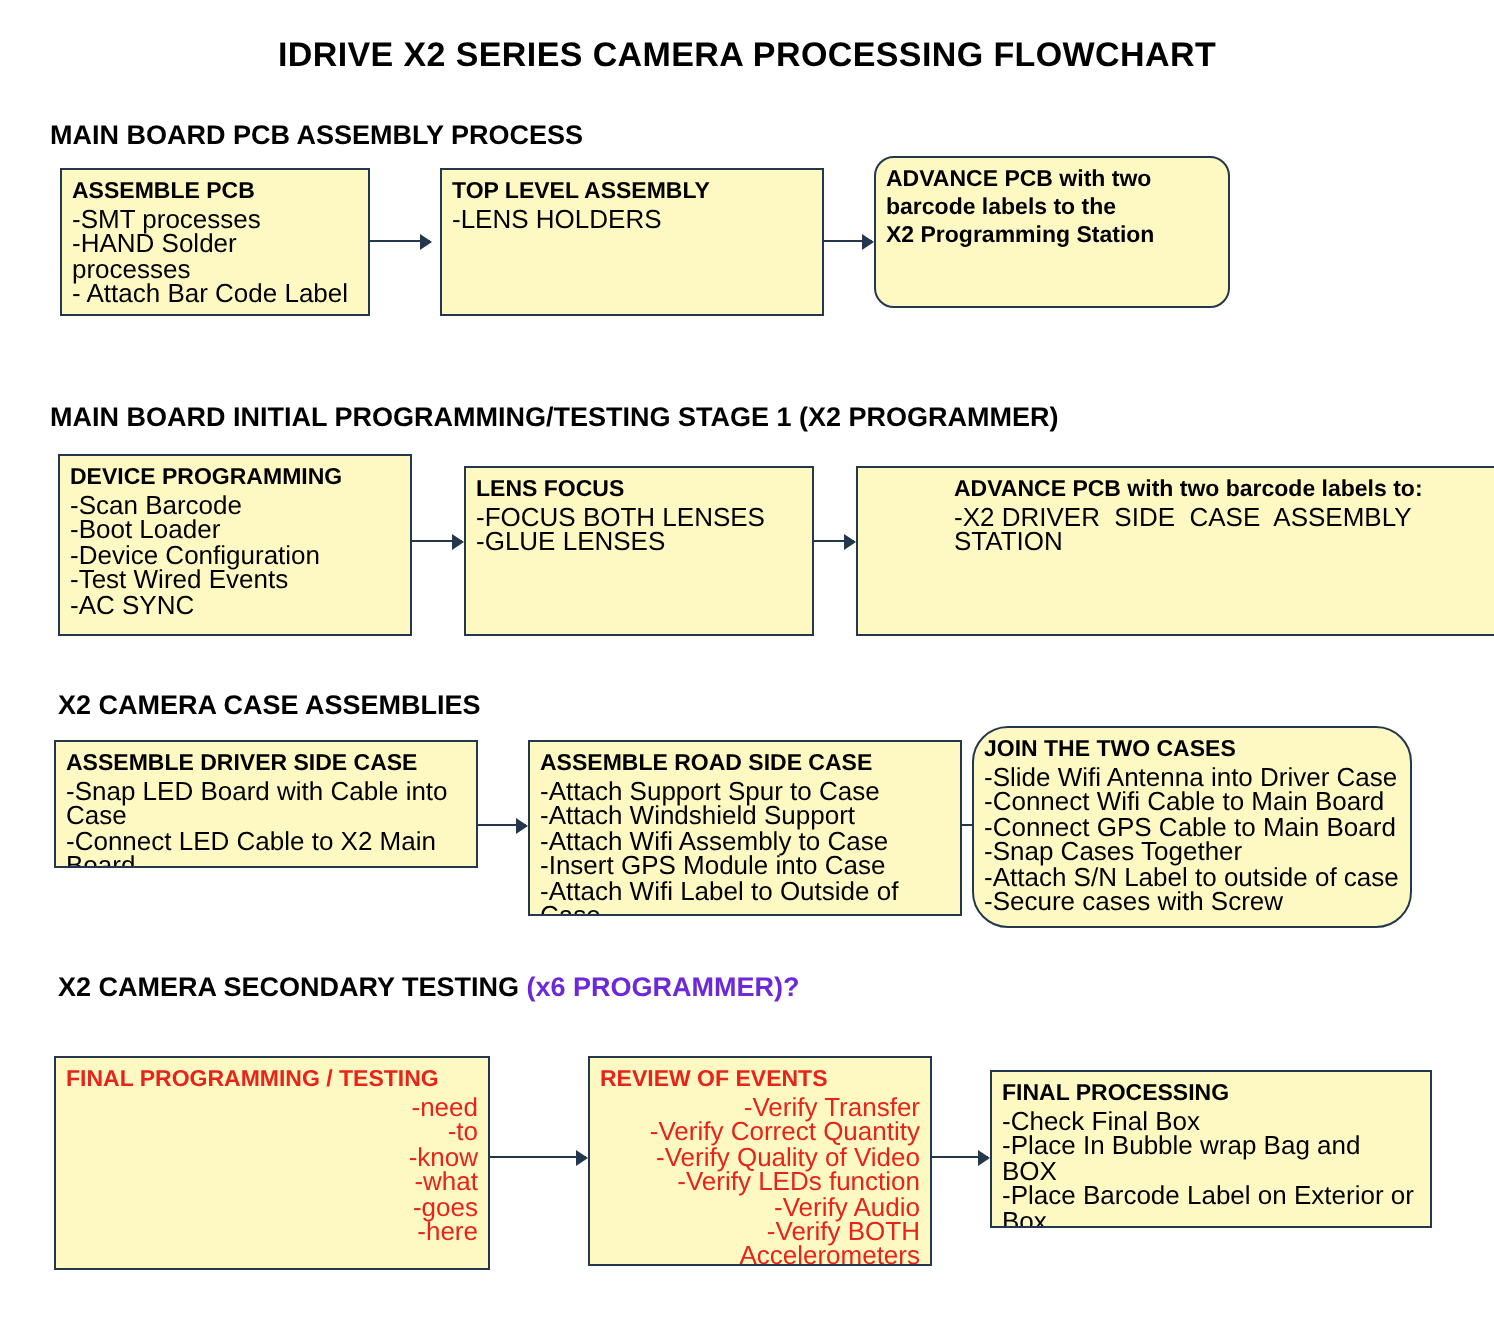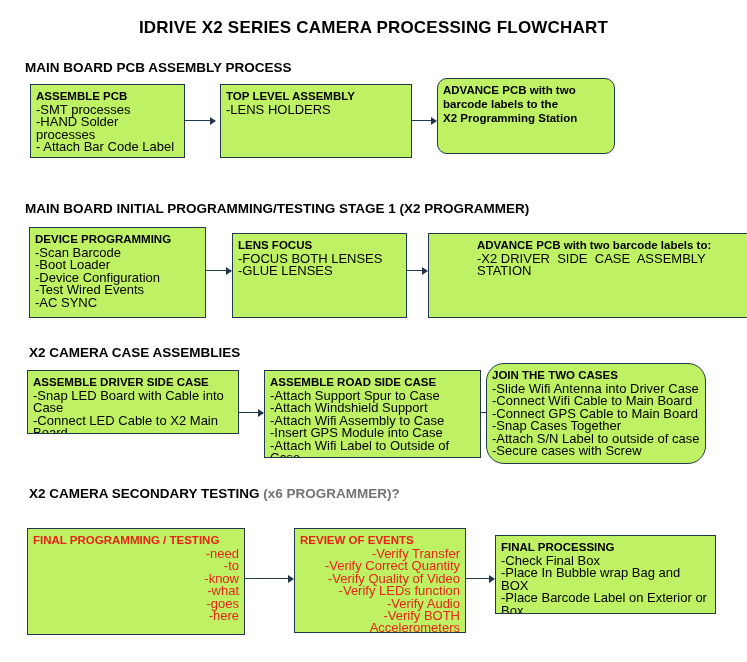--- a/index.html
+++ b/index.html
@@ -28,26 +28,26 @@
     font-size: 17px;
     font-weight: bold;
     letter-spacing: 0.2px;
   }
   .section-head {
     position: absolute;
     font-size: 13.5px;
     font-weight: bold;
   }
   .section-head .red {
-    color: #737373;
+    color: #6d28d9;
   }
   .box {
     position: absolute;
     border: 1px solid #23374d;
-    background: #bef264;
+    background: #fef9c3;
     box-sizing: border-box;
     padding: 4px 5px 3px 5px;
     overflow: hidden;
   }
   .box-title {
     font-size: 11.5px;
     font-weight: bold;
     line-height: 14px;
     margin-bottom: 1px;
     white-space: pre-wrap;

